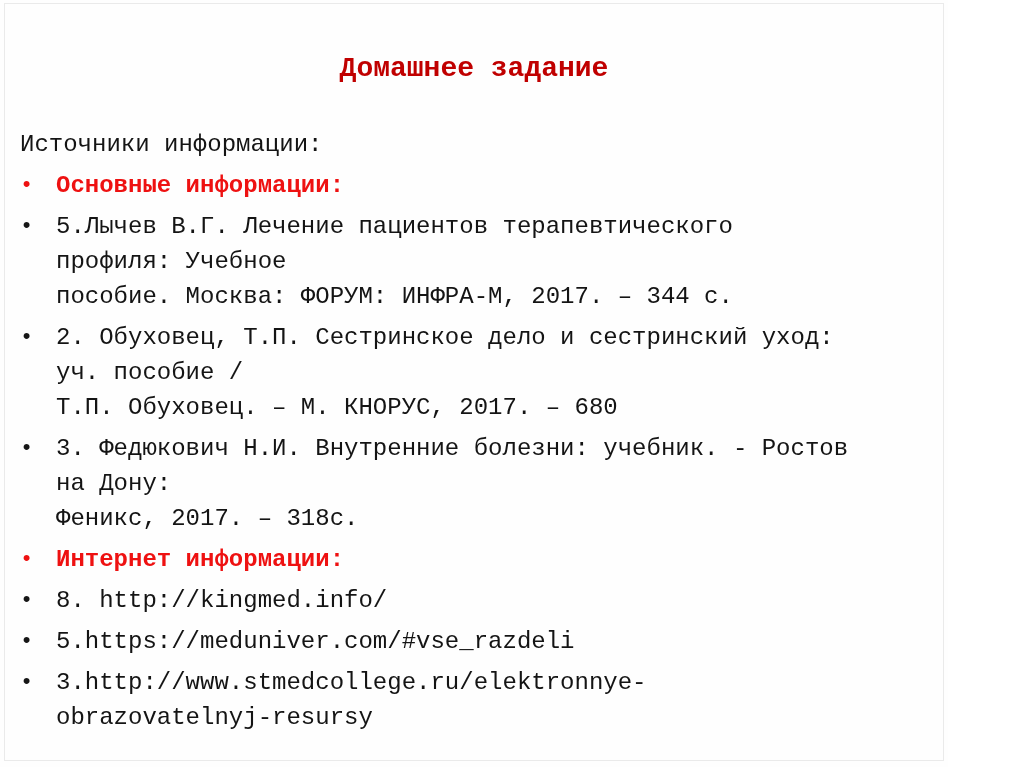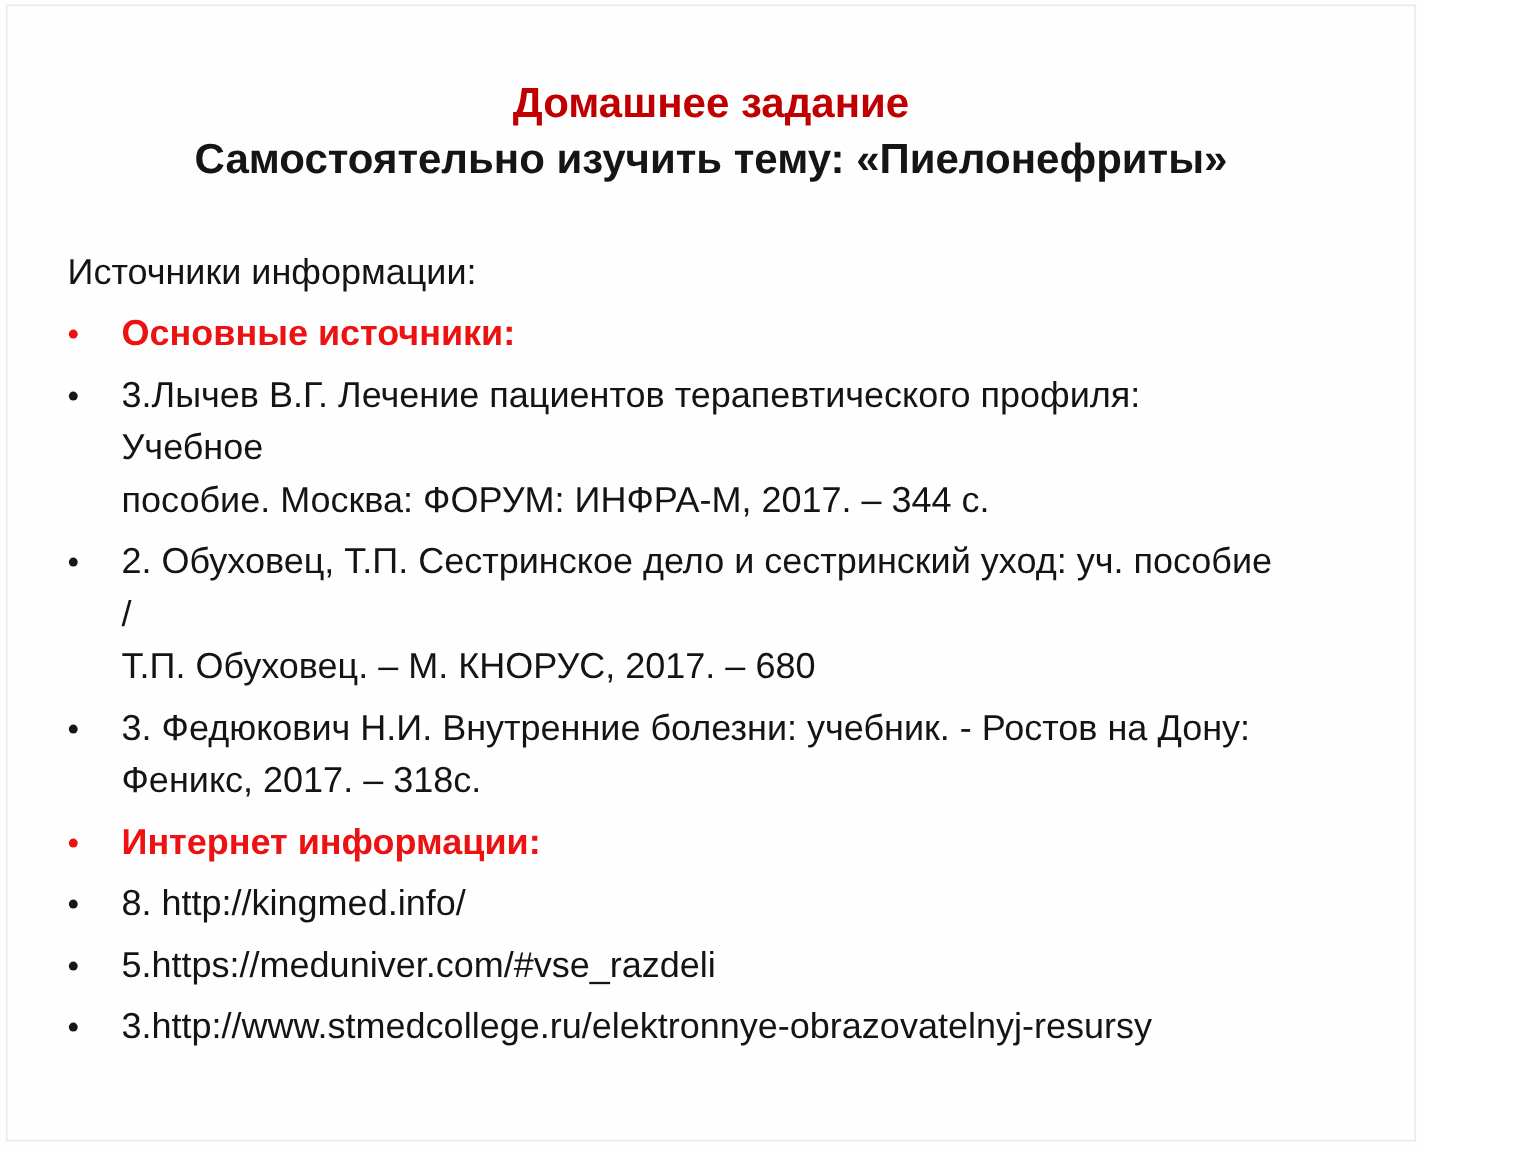--- a/index.html
+++ b/index.html
@@ -5,21 +5,21 @@
   html, body {
     margin: 0;
     padding: 0;
     background: #ffffff;
   }
   .slide {
     position: relative;
     width: 948px;
     height: 767px;
     background: #fefefe;
-    font-family: Liberation Sans, sans-serif;
+    font-family: Liberation Mono, monospace;
     overflow: hidden;
     box-sizing: border-box;
   }
   .frame {
     position: absolute;
     left: 4px;
     top: 3px;
     right: 4px;
     bottom: 6px;
     border: 1px solid #eaeaea;
@@ -36,21 +36,21 @@
     color: #c00000;
   }
   .title2 {
     font-size: 28px;
     line-height: 37px;
     font-weight: bold;
     color: #151515;
   }
   .content {
     margin-top: 40px;
-    padding-left: 45px;
+    padding-left: 20px;
     padding-right: 92px;
     color: #141414;
   }
   .intro {
     font-size: 24px;
     line-height: 35px;
     margin-bottom: 6px;
   }
   .item {
     display: flex;
@@ -78,34 +78,33 @@
   }
 </style>
 </head>
 <body>
 
 <div class="slide">
   <div class="frame"></div>
 
   <div class="titles">
     <div class="title1">Домашнее задание</div>
-    <div class="title2">Самостоятельно изучить тему: «Пиелонефриты»</div>
   </div>
 
   <div class="content">
     <div class="intro">Источники информации:</div>
 
     <div>
       <div class="item red">
         <span class="bullet">•</span>
-        <span class="text">Основные источники:</span>
+        <span class="text">Основные информации:</span>
       </div>
       <div class="item">
         <span class="bullet">•</span>
-        <span class="text">3.Лычев В.Г. Лечение пациентов терапевтического профиля: Учебное
+        <span class="text">5.Лычев В.Г. Лечение пациентов терапевтического профиля: Учебное
 пособие. Москва: ФОРУМ: ИНФРА-М, 2017. – 344 с.</span>
       </div>
       <div class="item">
         <span class="bullet">•</span>
         <span class="text">2. Обуховец, Т.П. Сестринское дело и сестринский уход: уч. пособие /
 Т.П. Обуховец. – М. КНОРУС, 2017. – 680</span>
       </div>
       <div class="item">
         <span class="bullet">•</span>
         <span class="text">3. Федюкович Н.И. Внутренние болезни: учебник. - Ростов на Дону:

